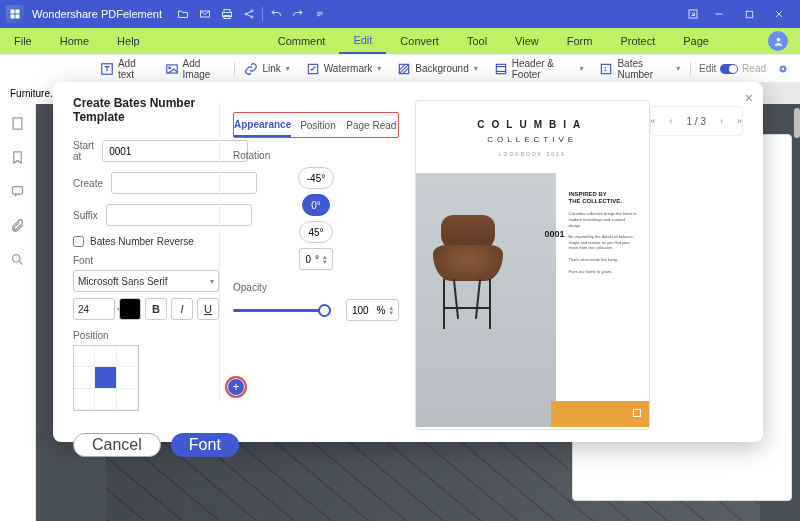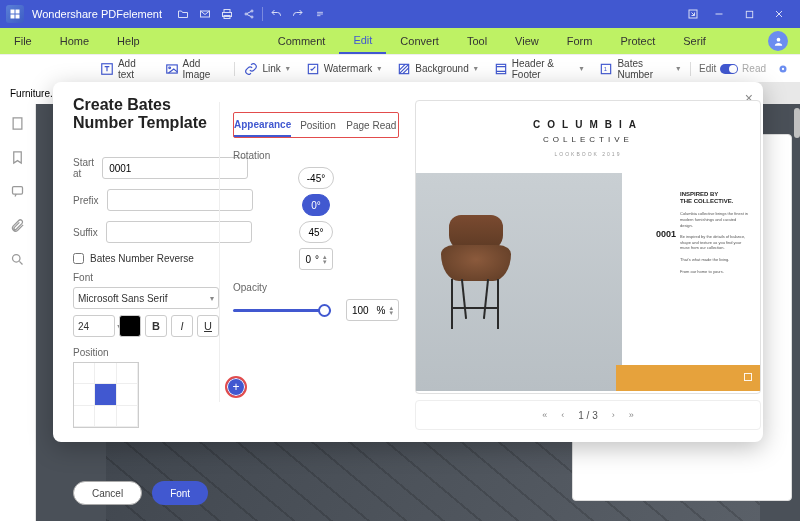--- a/index.html
+++ b/index.html
@@ -46,57 +46,57 @@
 .docarea .scrollbar { position: absolute; right: 0; top: 4px; width: 6px; height: 30px; background: #c0c0c0; border-radius: 3px; }
 
 
 .bates-title-bar { position: absolute; left: 220px; right: 150px; top: 0; height: 20px; display: flex; align-items: center; justify-content: center; font-size: 11px; font-weight: 600; color: #333; }
 .bates-close { position: absolute; right: 160px; top: 2px; font-size: 12px; color: #888; cursor: pointer; }
 
 
 .modal { position: absolute; left: 53px; top: 82px; width: 710px; height: 360px; background: white; border-radius: 8px; box-shadow: 0 6px 24px rgba(0,0,0,0.25); display: flex; }
 .modal-close { position: absolute; right: 10px; top: 8px; font-size: 14px; color: #888; cursor: pointer; }
 .modal-left { width: 178px; padding: 14px 12px 12px 20px; font-size: 10px; color: #333; }
-.modal-left h3 { font-size: 16px; font-weight: 700; color: #222; margin-bottom: 25px; }
+.modal-left h3 { font-size: 12px; font-weight: 700; color: #222; margin-bottom: 16px; }
 .frow { display: flex; align-items: center; margin-bottom: 10px; gap: 8px; }
 .frow label { width: 42px; color: #666; }
 .frow input[type=text] { flex: 1; height: 22px; border: 1px solid #ccc; border-radius: 3px; padding: 0 6px; font-size: 10px; }
 .cbrow { display: flex; align-items: center; gap: 6px; margin: 4px 0 8px 0; }
 .cbrow input { width: 11px; height: 11px; }
 .lbl2 { color: #666; margin: 4px 0 4px 0; }
 .sel { width: 100%; height: 22px; border: 1px solid #ccc; border-radius: 3px; font-size: 10px; padding: 8px 4px; background: white; display: flex; align-items: center; justify-content: space-between; cursor: pointer; }
 .fmt-row { display: flex; gap: 4px; margin-top: 6px; }
 .fmt-row .sizebox { width: 42px; height: 22px; border: 1px solid #ccc; border-radius: 3px; display: flex; align-items: center; padding: 0 4px; font-size: 10px; justify-content: space-between; cursor: pointer; gap: 28px; }
 .fmt-btn { width: 22px; height: 22px; border: 1px solid #ccc; border-radius: 3px; display: flex; align-items: center; justify-content: center; font-size: 11px; cursor: pointer; }
 .fmt-btn.solid { background: #000; }
 .posgrid { width: 66px; height: 66px; display: grid; grid-template-columns: repeat(3, 1fr); grid-template-rows: repeat(3, 1fr); border: 1px solid #ccc; margin-top: 4px; }
 .posgrid div { border-right: 1px solid #eee; border-bottom: 1px solid #eee; cursor: pointer; }
 .posgrid div.active { background: #4158d0; }
 .btnrow { display: flex; gap: 10px; margin-top: 22px; }
-.btn { height: 24px; border-radius: 12px; padding: 0 18px; font-size: 10px; display: flex; align-items: center; cursor: pointer; margin-top: 31px; }
+.btn { height: 24px; border-radius: 12px; padding: 0 18px; font-size: 16px; display: flex; align-items: center; cursor: pointer; }
 .btn.secondary { border: 1px solid #aaa; color: #444; background: white; }
 .btn.primary { background: #4158d0; color: white; }
 
 .modal-mid { width: 180px; padding: 30px 12px 12px 2px; font-size: 10px; position: relative; }
 .tabs-box { border: 1px solid #e24c4c; border-radius: 2px; display: flex; height: 26px; align-items: center; }
 .tabs-box .mtab { flex: 1; text-align: center; font-size: 10px; color: #555; cursor: pointer; }
 .tabs-box .mtab.active { color: #4158d0; border-bottom: 2px solid #4158d0; font-weight: 600; height: 100%; display: flex; align-items: center; justify-content: center; }
 .sec-lbl { color: #666; margin: 12px 0 6px 0; }
 .rot-row { display: flex; gap: 5px; align-items: center; flex-direction: column; }
 .rot-btn { height: 22px; padding: 0 8px; border: 1px solid #ccc; border-radius: 11px; font-size: 10px; display: flex; align-items: center; cursor: pointer; background: white; }
 .rot-btn.active { background: #4158d0; color: white; border-color: #4158d0; }
 .spin { height: 22px; border: 1px solid #ccc; border-radius: 3px; padding: 0 5px; display: flex; align-items: center; gap: 4px; font-size: 10px; }
 .spin .arrows { font-size: 7px; color: #888; line-height: 5px; display:flex; flex-direction:column; }
 .slider-row { display: flex; align-items: center; gap: 15px; margin-top: 4px; }
 .slider { flex: 1; height: 3px; background: #4158d0; border-radius: 2px; position: relative; }
 .slider .thumb { position: absolute; right: 0; top: -5px; width: 13px; height: 13px; border-radius: 50%; background: white; border: 2px solid #4158d0; cursor: pointer; }
 .add-circle { position: absolute; left: -6px; bottom: 44px; width: 22px; height: 22px; border-radius: 50%; background: #4158d0; color: white; display: flex; align-items: center; justify-content: center; font-size: 12px; cursor: pointer; border: 2px solid #e24c4c; box-shadow: 0 0 0 1px white inset; }
 .modal-mid .vdiv { position: absolute; left: -12px; top: 20px; bottom: 40px; width: 1px; background: #eee; }
 
-.modal-right { flex: 1; padding: 18px 2px 12px 4px; display: flex; flex-direction: column; }
+.modal-right { flex: 1; padding: 18px 20px 12px 4px; display: flex; }
 .preview { flex: 1; border: 1px solid #e0e0e0; border-radius: 4px; background: white; position: relative; overflow: hidden; }
 .preview .brand { position: absolute; top: 18px; left: 0; right: 0; text-align: center; letter-spacing: 7px; font-size: 10px; font-weight: 700; color: #222; }
 .preview .brand2 { position: absolute; top: 34px; left: 0; right: 0; text-align: center; letter-spacing: 4px; font-size: 8px; color: #333; }
 .preview .brand3 { position: absolute; top: 50px; left: 0; right: 0; text-align: center; font-size: 5px; color: #999; letter-spacing: 2px; }
 .preview .photo { position: absolute; left: 0; top: 72px; width: 60%; bottom: 2px; background: linear-gradient(#c9cfd3, #b8bfc4); }
 .preview .chair { position: absolute; left: 12%; top: 28px; width: 70px; height: 120px; }
 .preview .chair .seat { position: absolute; top: 44px; left: 0; width: 70px; height: 36px; background: radial-gradient(ellipse at 50% 40%, #8b5a3c, #5c3a24); border-radius: 14px 14px 20px 20px / 10px 10px 30px 30px; }
 .preview .chair .back { position: absolute; top: 14px; left: 8px; width: 54px; height: 36px; background: linear-gradient(#7a4a30, #5c3a24); border-radius: 12px 12px 16px 16px; }
 .preview .chair .leg { position: absolute; width: 2px; background: #2a2a2a; }
 .preview .textcol { position: absolute; right: 10px; top: 90px; width: 70px; }
@@ -192,21 +192,21 @@
   <div class="menu-item">Home</div>
   <div class="menu-item">Help</div>
   <div class="menu-spacer" style="flex:0 0 110px"></div>
   <div class="menu-item">Comment</div>
   <div class="menu-item active">Edit</div>
   <div class="menu-item">Convert</div>
   <div class="menu-item">Tool</div>
   <div class="menu-item">View</div>
   <div class="menu-item">Form</div>
   <div class="menu-item">Protect</div>
-  <div class="menu-item">Serif</div>
+  <div class="menu-item">Page</div>
   <div class="menu-spacer"></div>
   <div class="avatar">
       <svg width="11" height="11" viewBox="0 0 24 24" fill="white">
         <circle cx="12" cy="8" r="4"></circle>
         <path d="M4 21c0-4 4-6 8-6s8 2 8 6"></path>
       </svg>
     </div>
 </div>
 
 <div class="toolbar">
@@ -343,21 +343,21 @@
 <div class="modal">
   <span class="modal-close">×</span>
 
   <div class="modal-left">
     <h3>Create Bates Number Template</h3>
     <div class="frow">
       <label>Start at</label>
       <input type="text" value="0001" style="">
     </div>
     <div class="frow">
-      <label>Prefix</label>
+      <label>Create</label>
       <input type="text" value="" style="">
     </div>
     <div class="frow">
       <label>Suffix</label>
       <input type="text" value="" style="">
     </div>
     <div class="cbrow">
       <input type="checkbox" style="">
       <span>Bates Number Reverse</span>
     </div>

